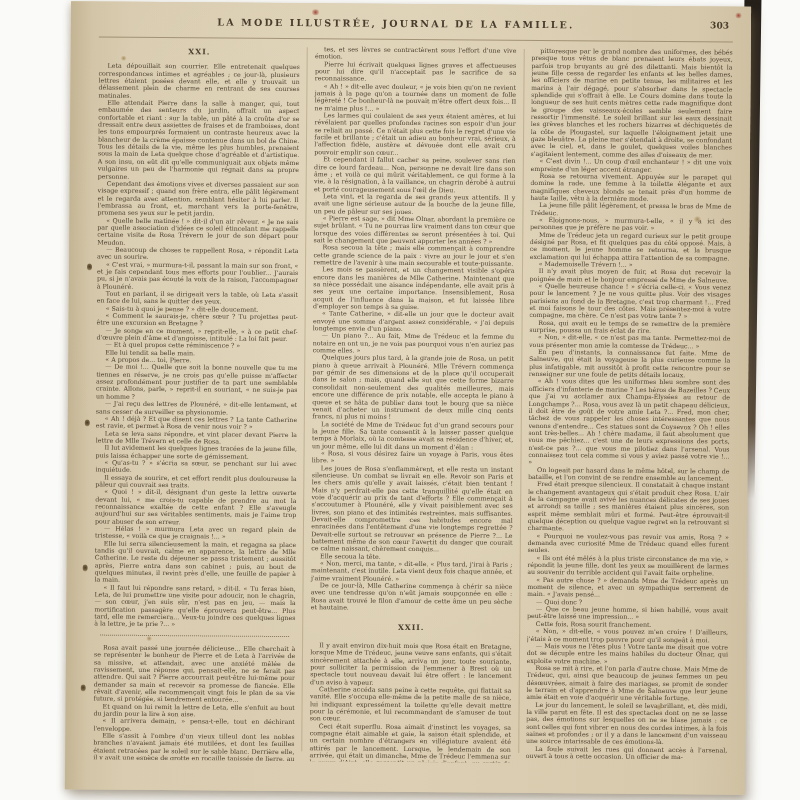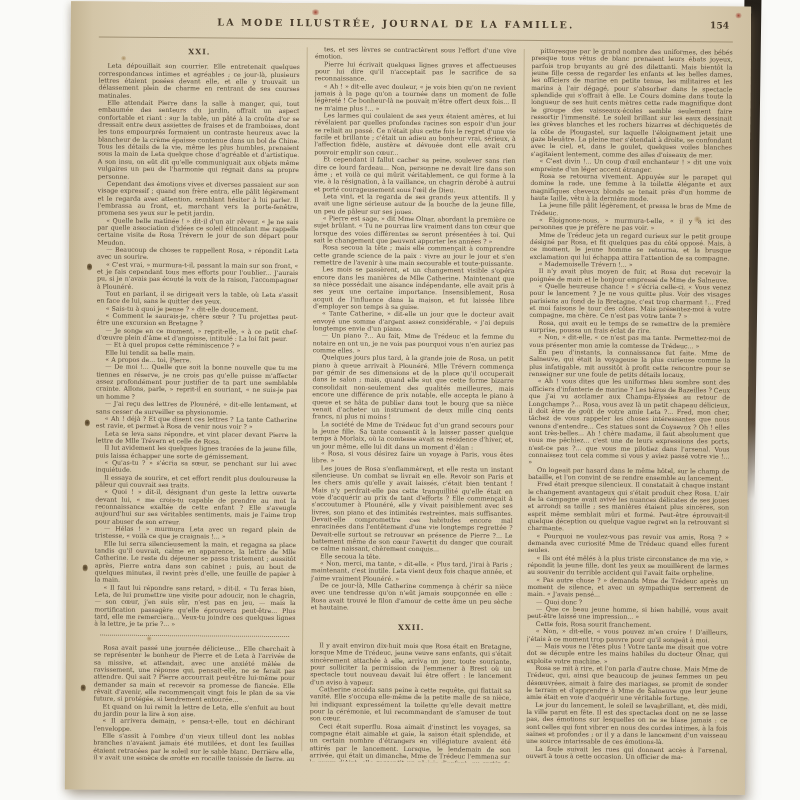--- a/index.html
+++ b/index.html
@@ -37,21 +37,21 @@
 </style>
 </head>
 <body>
 
 <div class="scene">
   <div class="page-edge"></div>
 
   <div class="paper">
     <div class="header">
       <span class="journal-title">LA MODE ILLUSTRÉE, JOURNAL DE LA FAMILLE.</span>
-      <span class="page-number">154</span>
+      <span class="page-number">303</span>
     </div>
     <div class="rule"></div>
 
     <div class="columns">
       <div class="col col1">
           <div class="chapter-heading">XXI.</div>
           <p class="para">Leta dépouillait son courrier. Elle entretenait quelques correspondances intimes et agréables ; ce jour-là, plusieurs lettres étaient posées devant elle, et elle y trouvait un délassement plein de charme en rentrant de ses courses matinales.</p>
           <p class="para">Elle attendait Pierre dans la salle à manger, qui, tout embaumée des senteurs du jardin, offrait un aspect confortable et riant : sur la table, un pâté à la croûte d'or se dressait entre deux assiettes de fraises et de framboises, dont les tons empourprés formaient un contraste heureux avec la blancheur de la crème épaisse contenue dans un bol de Chine. Tous les détails de la vie, même les plus humbles, prenaient sous la main de Leta quelque chose d'agréable et d'artistique. A son insu, on eût dit qu'elle communiquait aux objets même vulgaires un peu de l'harmonie qui régnait dans sa propre personne.</p>
           <p class="para">Cependant des émotions vives et diverses passaient sur son visage expressif ; quand son frère entra, elle pâlit légèrement et le regarda avec attention, semblant hésiter à lui parler. Il l'embrassa au front, et, marchant vers la porte-fenêtre, promena ses yeux sur le petit jardin.</p>
           <p class="para">« Quelle belle matinée ! » dit-il d'un air rêveur. « Je ne sais par quelle association d'idées ce soleil étincelant me rappelle certaine visite de Rosa Trévern le jour de son départ pour Meudon.</p>

